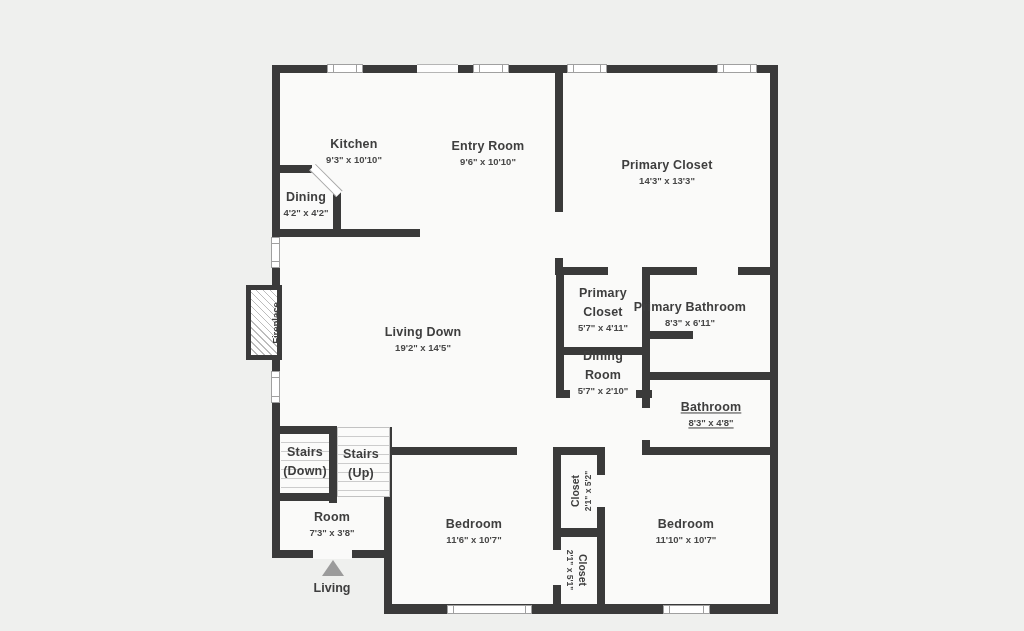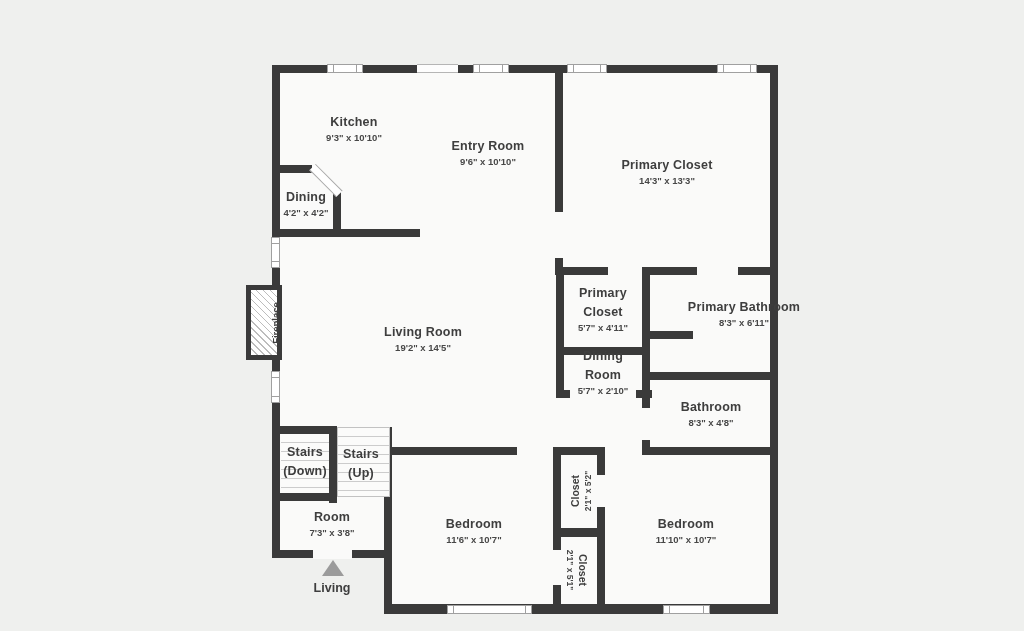--- a/index.html
+++ b/index.html
@@ -123,31 +123,31 @@
   <div id="fireplace">
     <div class="vlabel">
       <span class="nm">Fireplace</span>
     </div>
   </div>
 
   <div id="entry-arrow"></div>
   <div id="entry-label">Living</div>
 
   <div id="labels">
-      <div class="room-label" style="left: 354px; top: 128px;"><span class="nm">Kitchen</span><span class="dm">9'3" x 10'10"</span></div>
+      <div class="room-label" style="left: 354px; top: 150px;"><span class="nm">Kitchen</span><span class="dm">9'3" x 10'10"</span></div>
       <div class="room-label" style="left: 488px; top: 152px;"><span class="nm">Entry Room</span><span class="dm">9'6" x 10'10"</span></div>
       <div class="room-label" style="left: 667px; top: 171px;"><span class="nm">Primary Closet</span><span class="dm">14'3" x 13'3"</span></div>
       <div class="room-label" style="left: 306px; top: 203px;"><span class="nm">Dining</span><span class="dm">4'2" x 4'2"</span></div>
-      <div class="room-label" style="left: 423px; top: 338px;"><span class="nm">Living Room</span><span class="dm">19'2" x 14'5"</span></div>
+      <div class="room-label" style="left: 423px; top: 338px;"><span class="nm">Living Down</span><span class="dm">19'2" x 14'5"</span></div>
       <div class="room-label" style="left: 603px; top: 308px;"><span class="nm">Primary
 Closet</span><span class="dm">5'7" x 4'11"</span></div>
-      <div class="room-label" style="left: 744px; top: 313px;"><span class="nm">Primary Bathroom</span><span class="dm">8'3" x 6'11"</span></div>
+      <div class="room-label" style="left: 690px; top: 313px;"><span class="nm">Primary Bathroom</span><span class="dm">8'3" x 6'11"</span></div>
       <div class="room-label" style="left: 603px; top: 371px;"><span class="nm">Dining
 Room</span><span class="dm">5'7" x 2'10"</span></div>
-      <div class="room-label" style="left: 711px; top: 413px;"><span class="nm">Bathroom</span><span class="dm">8'3" x 4'8"</span></div>
+      <div class="room-label" style="left: 711px; top: 413px; text-decoration: underline;"><span class="nm">Bathroom</span><span class="dm">8'3" x 4'8"</span></div>
       <div class="room-label" style="left: 305px; top: 461px;"><span class="nm">Stairs
 (Down)</span></div>
       <div class="room-label" style="left: 361px; top: 463px;"><span class="nm">Stairs
 (Up)</span></div>
       <div class="room-label" style="left: 332px; top: 523px;"><span class="nm">Room</span><span class="dm">7'3" x 3'8"</span></div>
       <div class="room-label" style="left: 474px; top: 530px;"><span class="nm">Bedroom</span><span class="dm">11'6" x 10'7"</span></div>
       <div class="room-label" style="left: 686px; top: 530px;"><span class="nm">Bedroom</span><span class="dm">11'10" x 10'7"</span></div>
       <div class="vlabel" style="left: 579px; top: 491px; transform: translate(-50%, -50%) rotate(-90deg);"><span class="nm">Closet</span><span class="dm">2'1" x 5'2"</span></div>
       <div class="vlabel" style="left: 579px; top: 570px; transform: translate(-50%, -50%) rotate(90deg);"><span class="nm">Closet</span><span class="dm">2'1" x 5'1"</span></div>
     </div>

